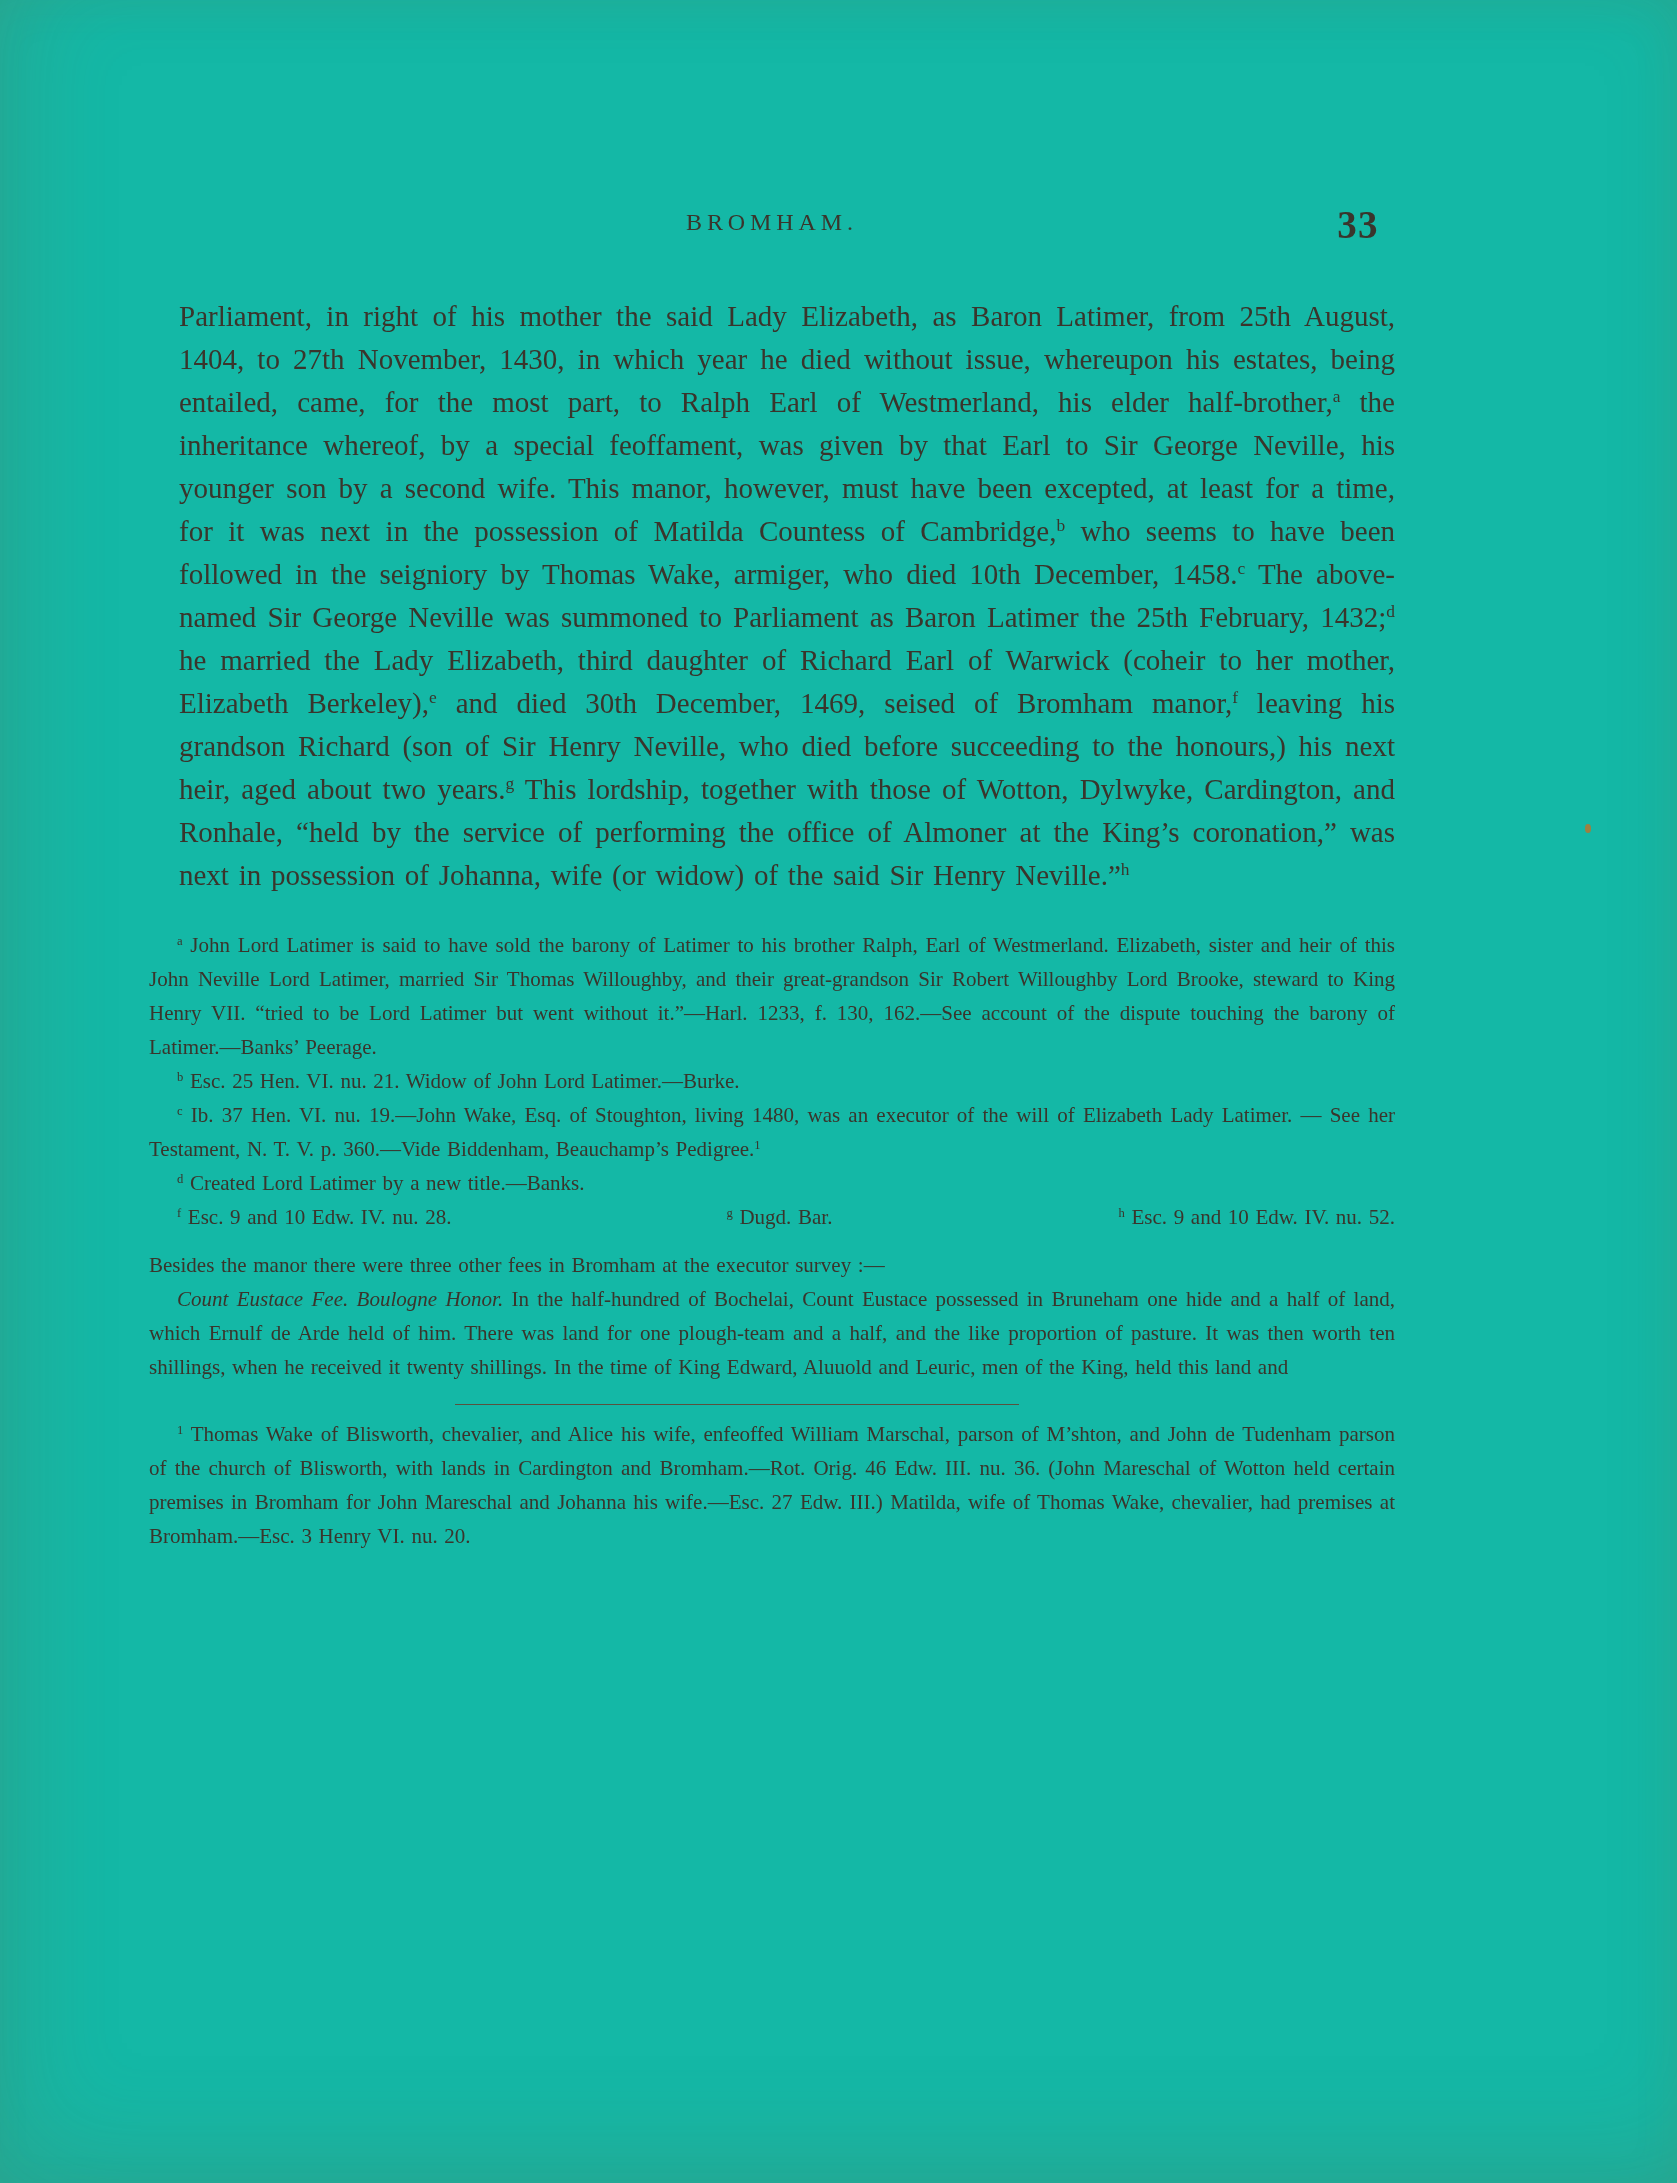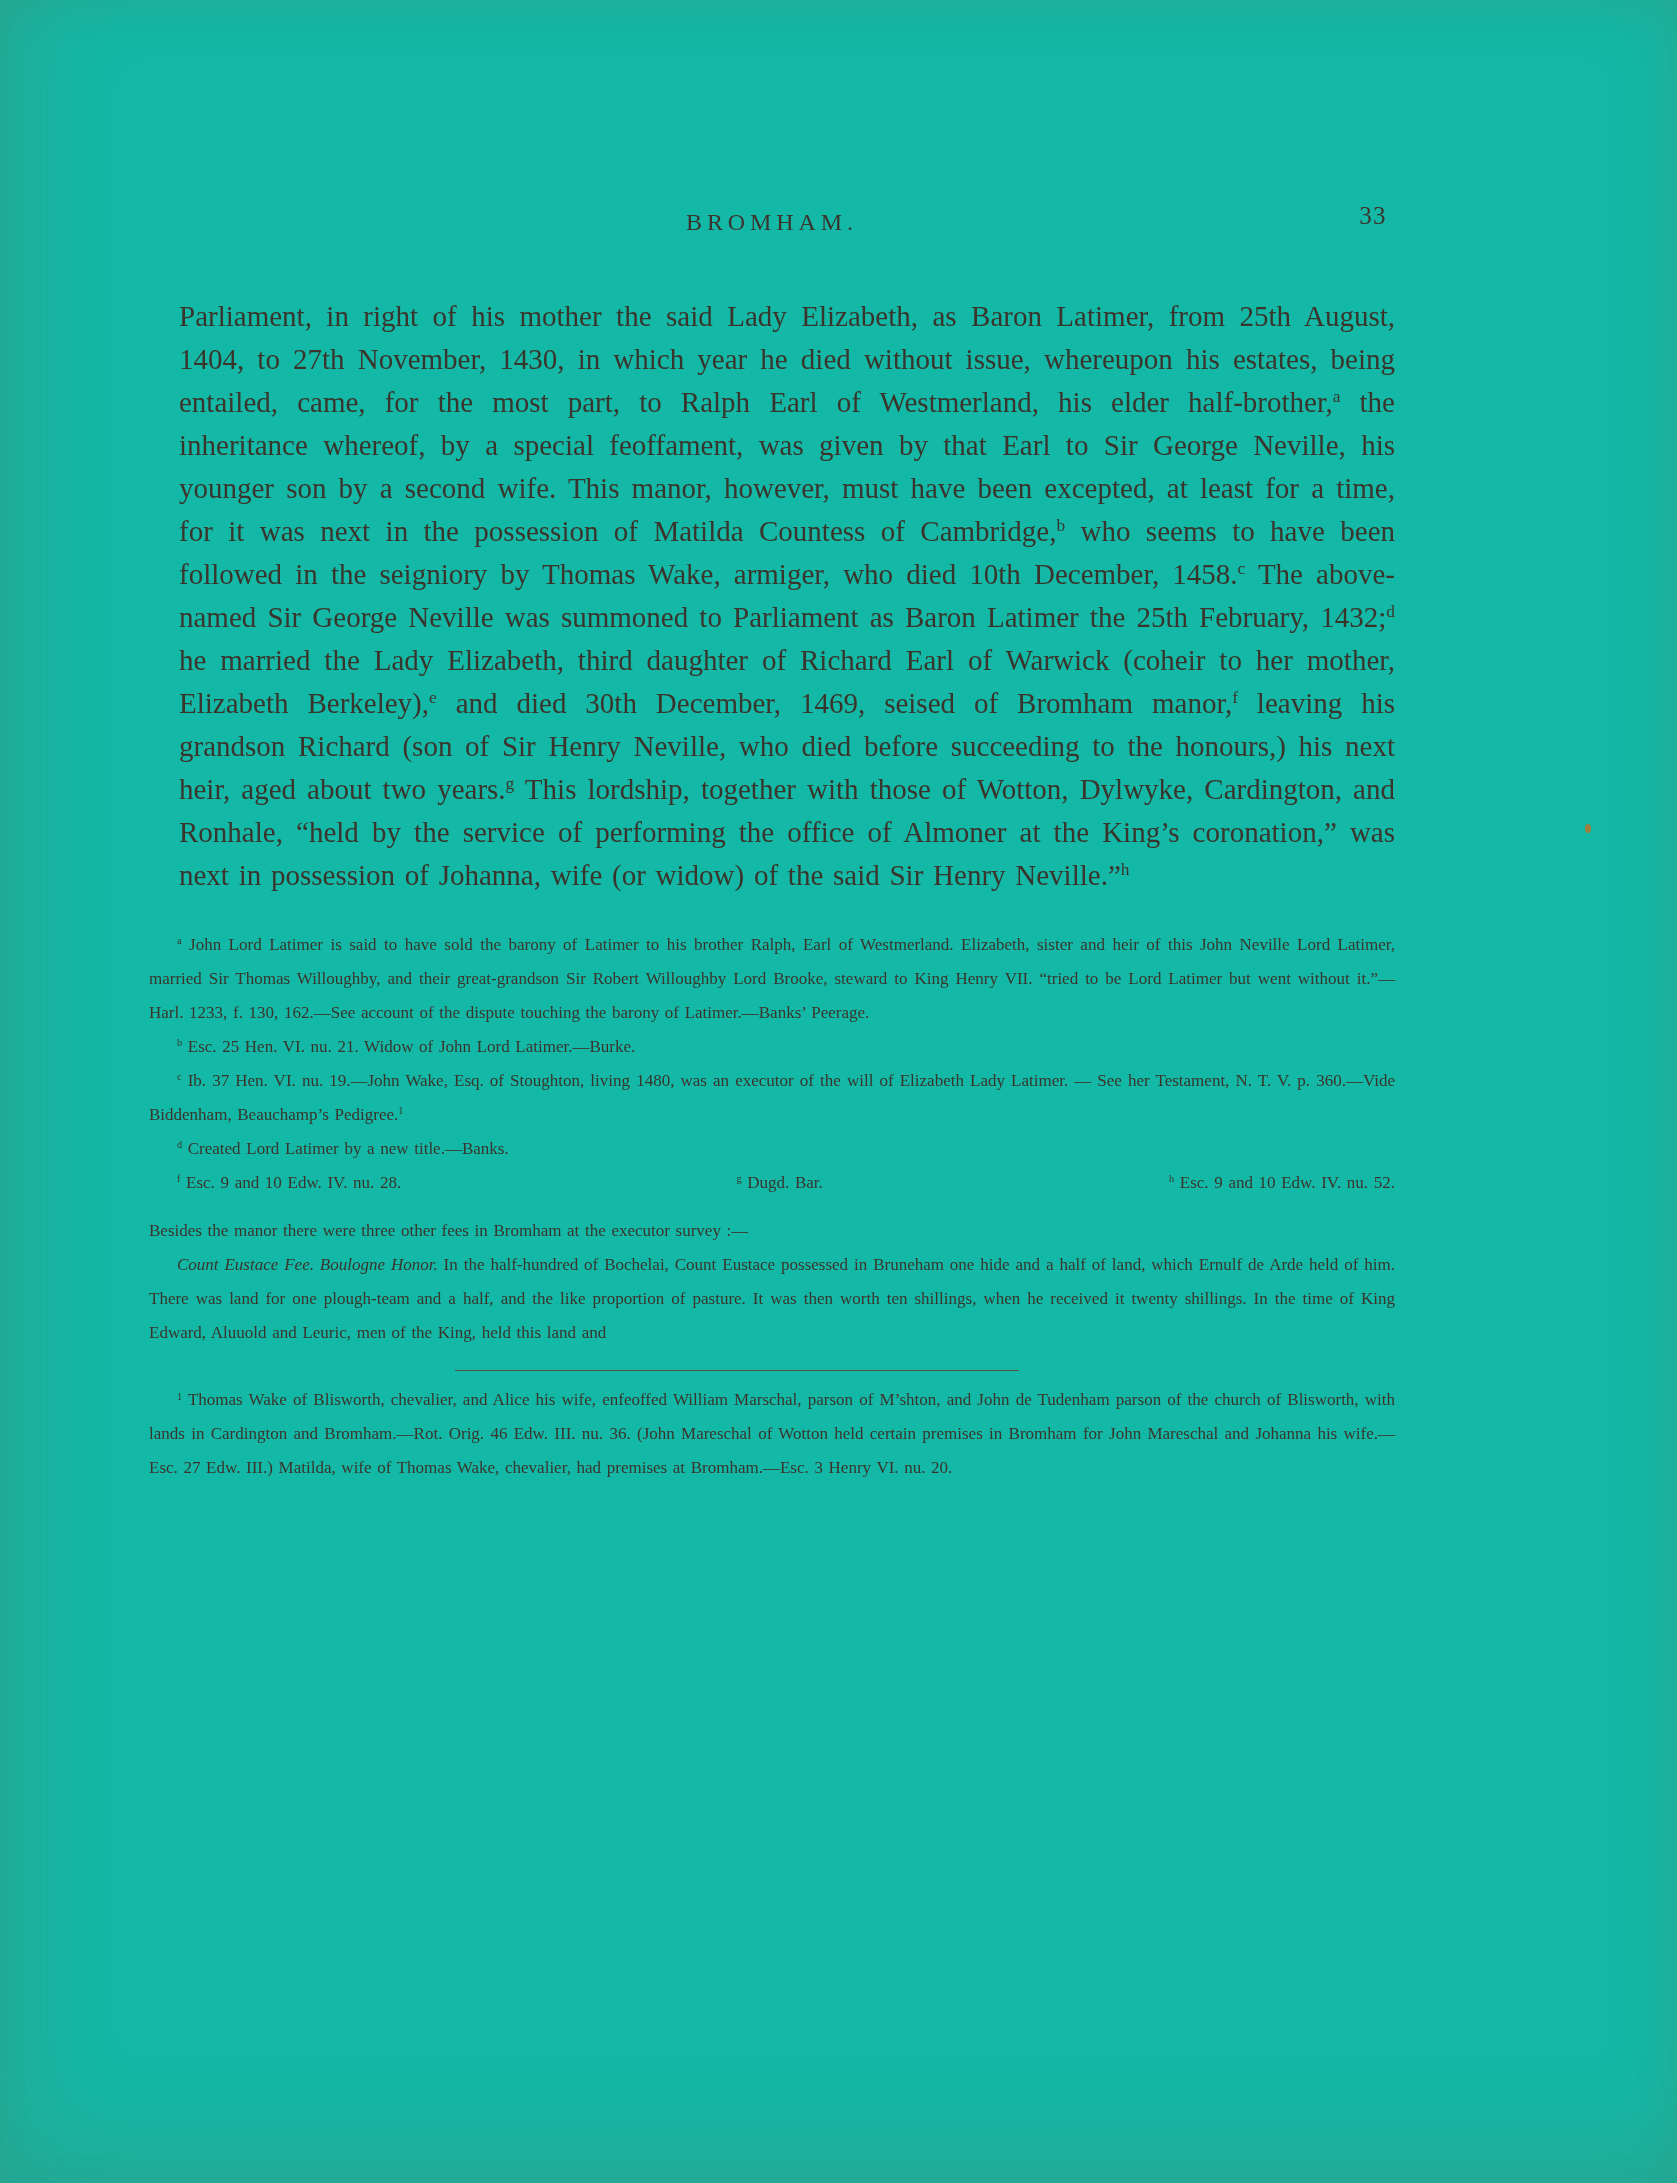--- a/index.html
+++ b/index.html
@@ -22,33 +22,33 @@
     width: 1246px;
     color: #3a352c;
   }
   .header-row { position: relative; height: 45px; margin-bottom: 41px; }
   .running-head {
     position: absolute; left: 0; right: 0;
     text-align: center;
     font-size: 24px; letter-spacing: 4.9px;
   }
   .page-number {
-    position: absolute; right: 8px; top: -7px;
-    font-size: 25px; letter-spacing: 1.4px;
+    position: absolute; right: 16px; top: -7px;
+    font-size: 39px; letter-spacing: 1.4px; font-weight: bold;
   }
   p.main {
     font-size: 29px;
     line-height: 43px;
     text-align: justify;
     word-spacing: 2.5px;
     margin-left: 30px;
   }
   .footnotes { margin-top: 31px; }
   p.fn {
-    font-size: 17px;
+    font-size: 21px;
     line-height: 34px;
     text-align: justify;
     word-spacing: 1.4px;
   }
   .indent { text-indent: 28px; }
   sup {
     font-size: 60%;
     line-height: 0;
     vertical-align: baseline;
     position: relative;

